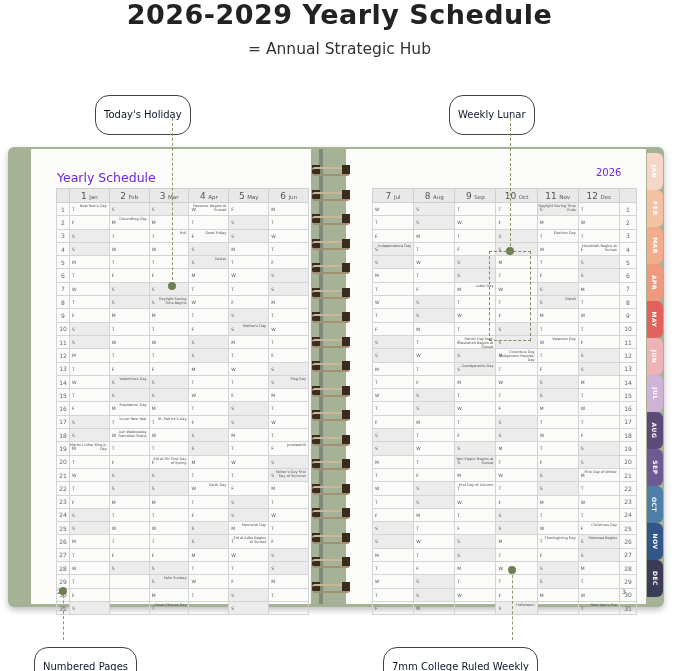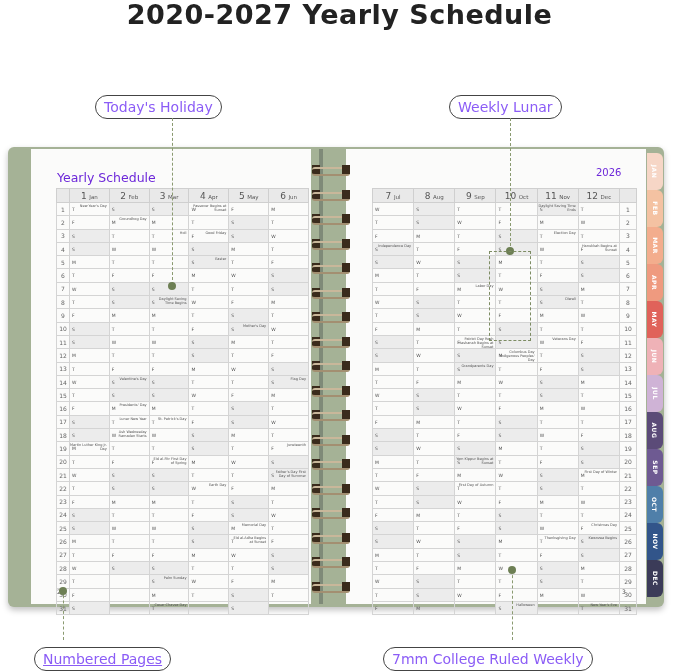--- a/index.html
+++ b/index.html
@@ -1,19 +1,19 @@
 <!DOCTYPE html>
 <html><head>
 <meta charset="utf-8">
 <style>
   html,body{margin:0;padding:0;}
   body{width:679px;height:671px;background:#ffffff;position:relative;overflow:hidden;font-family:"DejaVu Sans",sans-serif;color:#222;}
   .title{position:absolute;left:0;right:0;top:0;text-align:center;font-size:27px;font-weight:bold;letter-spacing:0.5px;color:#222;line-height:30px;}
   .subtitle{position:absolute;left:0;right:0;top:38px;text-align:center;font-size:15.5px;line-height:22px;color:#333;}
-  .pill{position:absolute;border:1.3px solid #444;border-radius:14px;font-size:14px;line-height:22px;padding:0 8px;color:#8b5cf6;background:#fff;white-space:nowrap;}
+  .pill{position:absolute;border:1.3px solid #444;border-radius:14px;font-size:10px;line-height:22px;padding:8px 8px;color:#0f172a;background:#fff;white-space:nowrap;}
   .vline{position:absolute;border-left:1.5px dashed #8a9a70;width:0;}
   .dot{position:absolute;width:8px;height:8px;border-radius:50%;background:#6d7f54;}
   .cover{position:absolute;left:8px;top:147px;width:656px;height:460px;background:#a5b296;border-radius:6px;box-shadow:0 3px 6px rgba(0,0,0,0.25);}
   .page{position:absolute;background:#fbfbfa;top:149px;height:455px;}
   .page.left{left:31px;width:280px;}
   .page.right{left:346px;width:300px;}
   .spine{position:absolute;left:319px;top:149px;width:4px;height:455px;background:#7f8a78;}
   .ring{position:absolute;left:312px;width:38px;height:9px;}
   .ring .bar{position:absolute;left:0;right:0;top:2px;height:5px;border-top:2px solid #c9b79a;border-bottom:2px solid #a38f71;border-radius:3px;}
   .ring .l{position:absolute;left:0;top:0;width:8px;height:9px;background:#3a2b1c;}
@@ -27,22 +27,23 @@
   table.grid td .wd{position:absolute;left:2px;top:4px;font-size:4.5px;}
   table.grid td .ev{position:absolute;right:2px;top:1px;font-size:3.5px;color:#555;text-align:right;line-height:4px;}
   .tabs{position:absolute;left:647px;top:153px;width:16px;}
   .tab{position:relative;width:16px;height:37px;border-radius:0 6px 6px 0;margin-bottom:0;color:#fff;font-size:6px;font-weight:bold;display:flex;align-items:center;justify-content:center;}
   .tab span{transform:rotate(90deg);display:block;letter-spacing:0.5px;}
   .pgnum{position:absolute;font-size:6px;color:#555;}
 </style>
 </head>
 <body>
 
-<div class="title">2020-2027 Yearly Schedule</div>
+<div class="title">2026-2029 Yearly Schedule</div>
 <div class="subtitle">
+  <div>= Annual Strategic Hub</div>
 </div>
 
 <div class="pill" style="left:95px;top:95px;">Today's Holiday</div>
 <div class="pill" style="left:449px;top:95px;">Weekly Lunar</div>
 
 <div class="cover"></div>
 <div class="page left"></div>
 <div class="page right"></div>
 <div class="spine"></div>
 <div id="rings">

